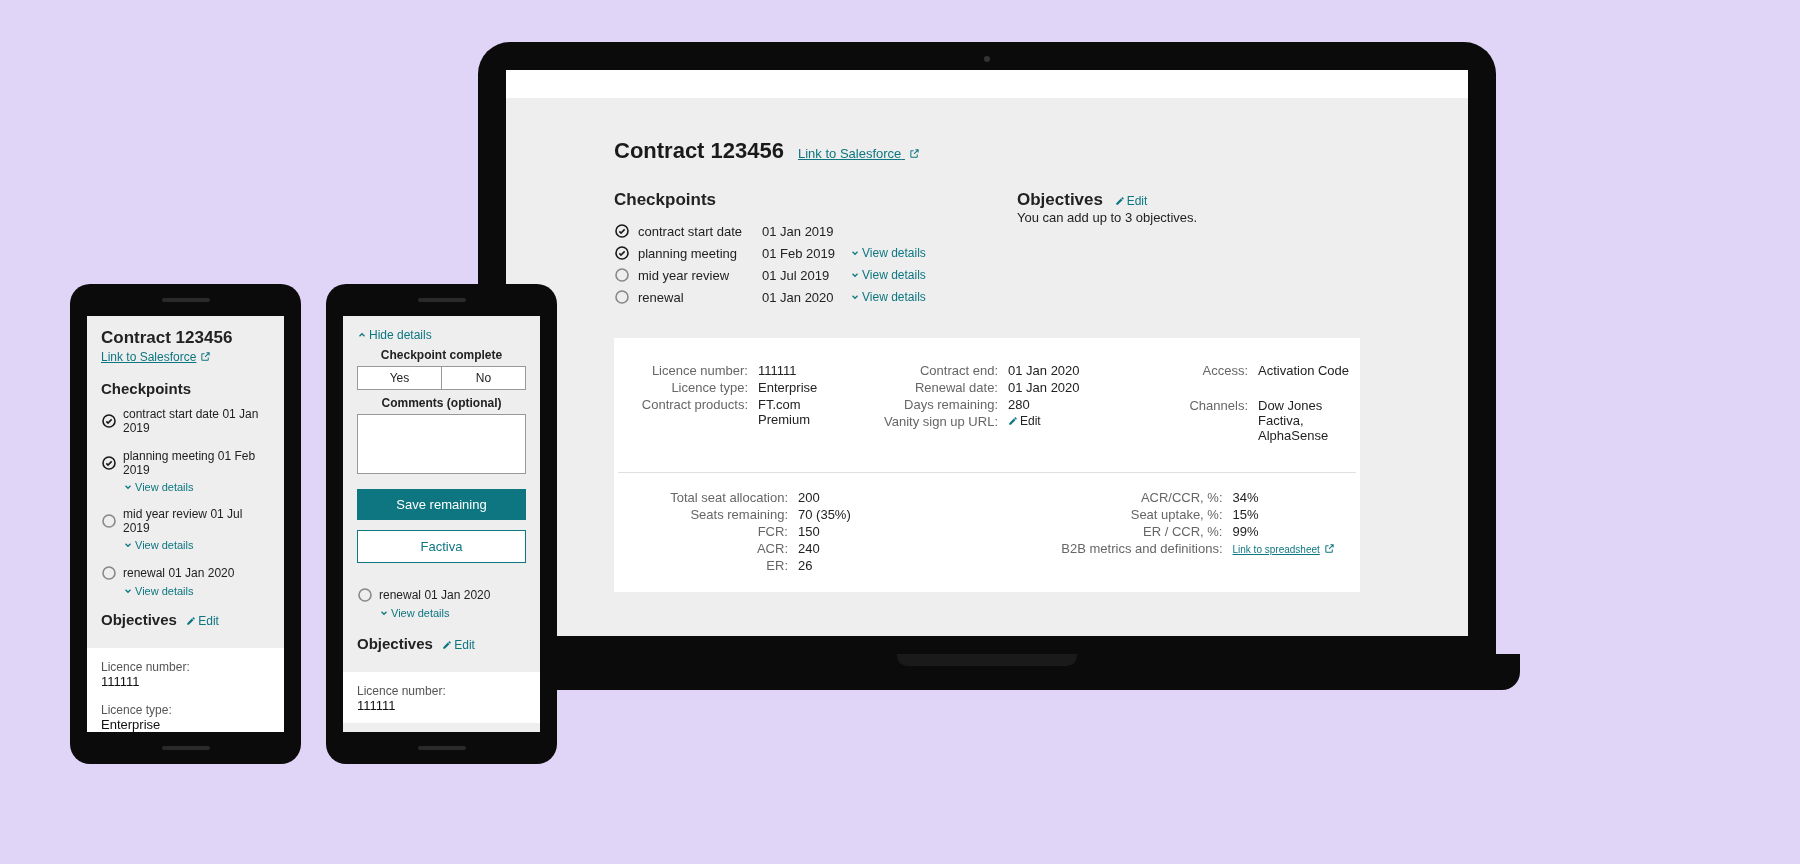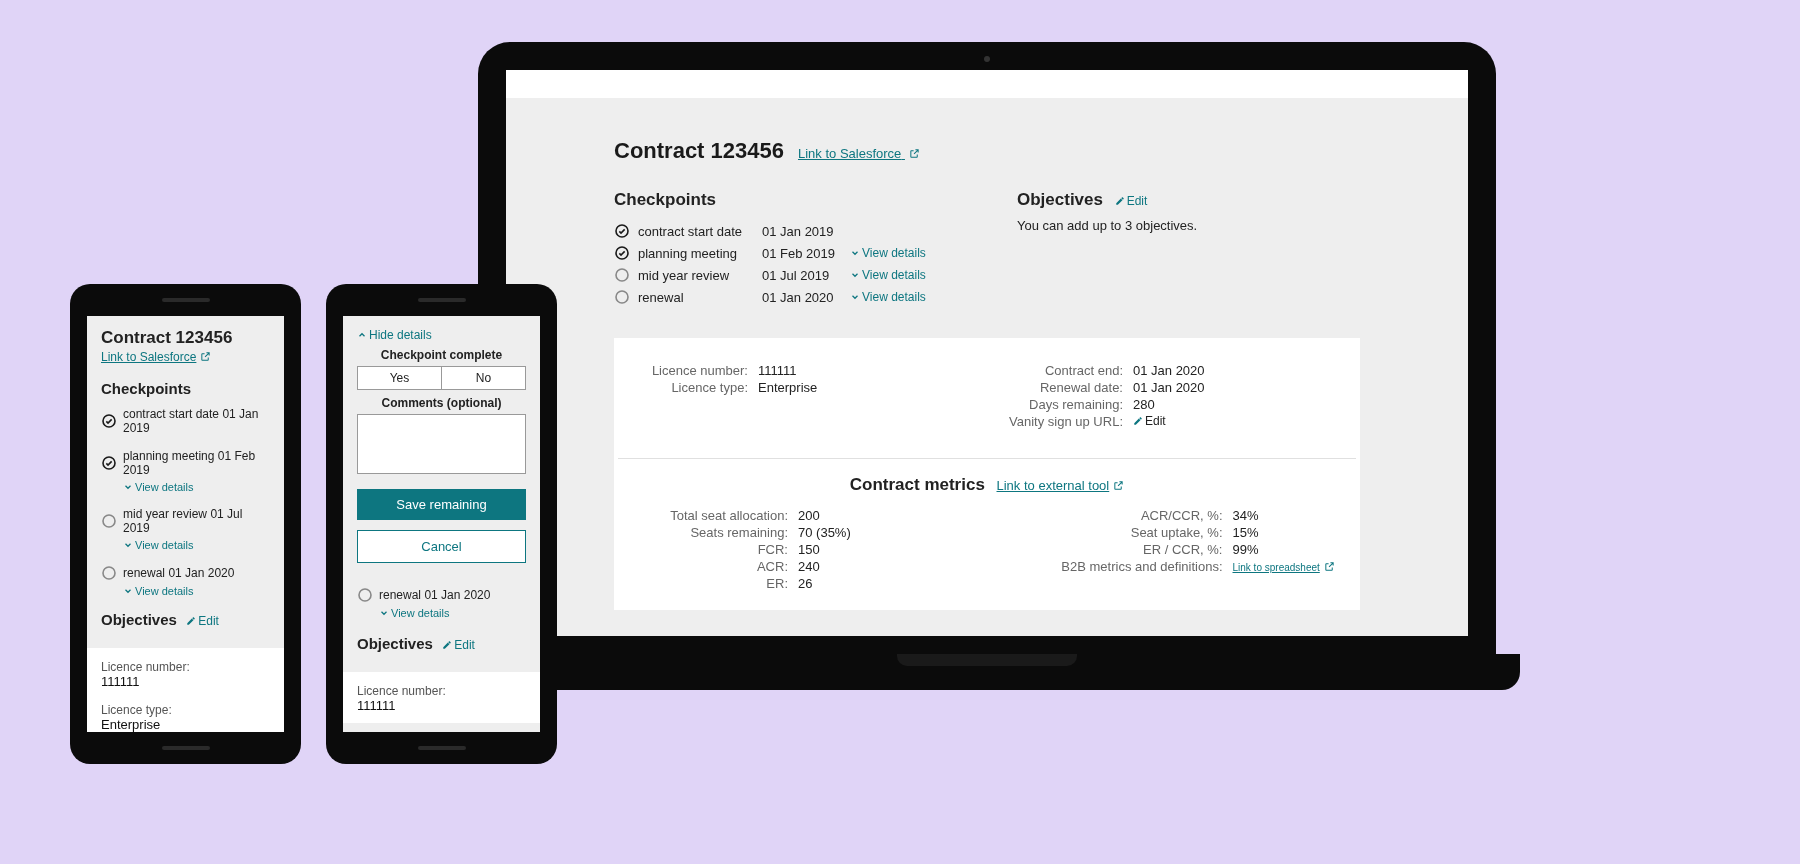--- a/index.html
+++ b/index.html
@@ -320,34 +320,38 @@
                       <use href="#chev-down"></use>
                     </svg></span><span>View details</span></span>
             </div>
           </div>
 
           <div>
             <h3 class="sub-title" style="display:inline">Objectives</h3>
             <span class="teal-link-sm" style="margin-left:8px"><span class="pencil-icon"><svg width="10" height="10" style="color:#0d7680">
                     <use href="#pencil"></use>
                   </svg></span><span>Edit</span></span>
-            <div style="margin-top:8px">You can add up to 3 objectives.</div>
+            <div style="margin-top:0">You can add up to 3 objectives.</div>
           </div>
         </div>
 
         <div class="info-block">
           <div class="info-grid">
             <div class="col">
               <div class="kv">
                   <span class="k">Licence number:</span>
                   <span class="v">111111</span>
                 </div>
               <div class="kv">
                   <span class="k">Licence type:</span>
                   <span class="v">Enterprise</span>
+                </div>
+              <div class="kv">
+                  <span class="k">Contract products:</span>
+                  <span class="v">FT.com  Premium</span>
                 </div>
             </div>
             <div class="col">
               <div class="kv">
                   <span class="k">Contract end:</span>
                   <span class="v">01 Jan 2020</span>
                 </div>
               <div class="kv">
                   <span class="k">Renewal date:</span>
                   <span class="v">01 Jan 2020</span>
@@ -356,29 +360,34 @@
                   <span class="k">Days remaining:</span>
                   <span class="v">280</span>
                 </div>
               <div class="kv">
                   <span class="k">Vanity sign up URL:</span>
                   <span class="v teal-link-sm"><span class="pencil-icon"><svg width="10" height="10" style="color:#0d7680">
                         <use href="#pencil"></use>
                       </svg></span><span>Edit</span></span>
                 </div>
             </div>
+            <div class="col">
+              <div class="kv">
+                  <span class="k">Access:</span>
+                  <span class="v">Activation Code</span>
+                </div>
+              <div class="kv" style="height:18px"></div>
+              <div class="kv">
+                  <span class="k">Channels:</span>
+                  <span class="v" style="max-width:140px">Dow Jones Factiva, AlphaSense</span>
+                </div>
+            </div>
           </div>
 
           <div class="metrics">
-            <div class="metrics-header">
-              <span class="t">Contract metrics</span>
-              <a class="teal-link" style="margin-left:8px;font-size:13px"><span>Link to external tool</span><span class="ext-icon"><svg width="11" height="11" style="color:#0d7680">
-                      <use href="#ext"></use>
-                    </svg></span></a>
-            </div>
             <div class="metrics-cols">
               <div>
                 <div class="kv">
                     <span class="k" style="flex-basis:170px">Total seat allocation:</span>
                     <span class="v">200</span>
                   </div>
                 <div class="kv">
                     <span class="k" style="flex-basis:170px">Seats remaining:</span>
                     <span class="v">70 (35%)</span>
                   </div>
@@ -512,21 +521,21 @@
         <div class="form-label">Checkpoint complete</div>
         <div class="yesno">
           <div>Yes</div>
           <div>No</div>
         </div>
 
         <div class="form-label">Comments (optional)</div>
         <textarea class="comm" style=""></textarea>
 
         <button class="btn-primary">Save remaining</button>
-        <button class="btn-secondary">Cancel</button>
+        <button class="btn-secondary">Factiva</button>
 
         <div class="p-cp-row" style="margin-top:20px">
           <span class="check-icon"><svg width="16" height="16">
                 <use href="#check-open"></use>
               </svg></span>
           <span class="lbl"><span>renewal</span> <span>01 Jan 2020</span></span>
         </div>
         <div class="view-d"><span class="chev-icon"><svg width="10" height="10" style="color:#0d7680">
                 <use href="#chev-down"></use>
               </svg></span><span>View details</span></div>

